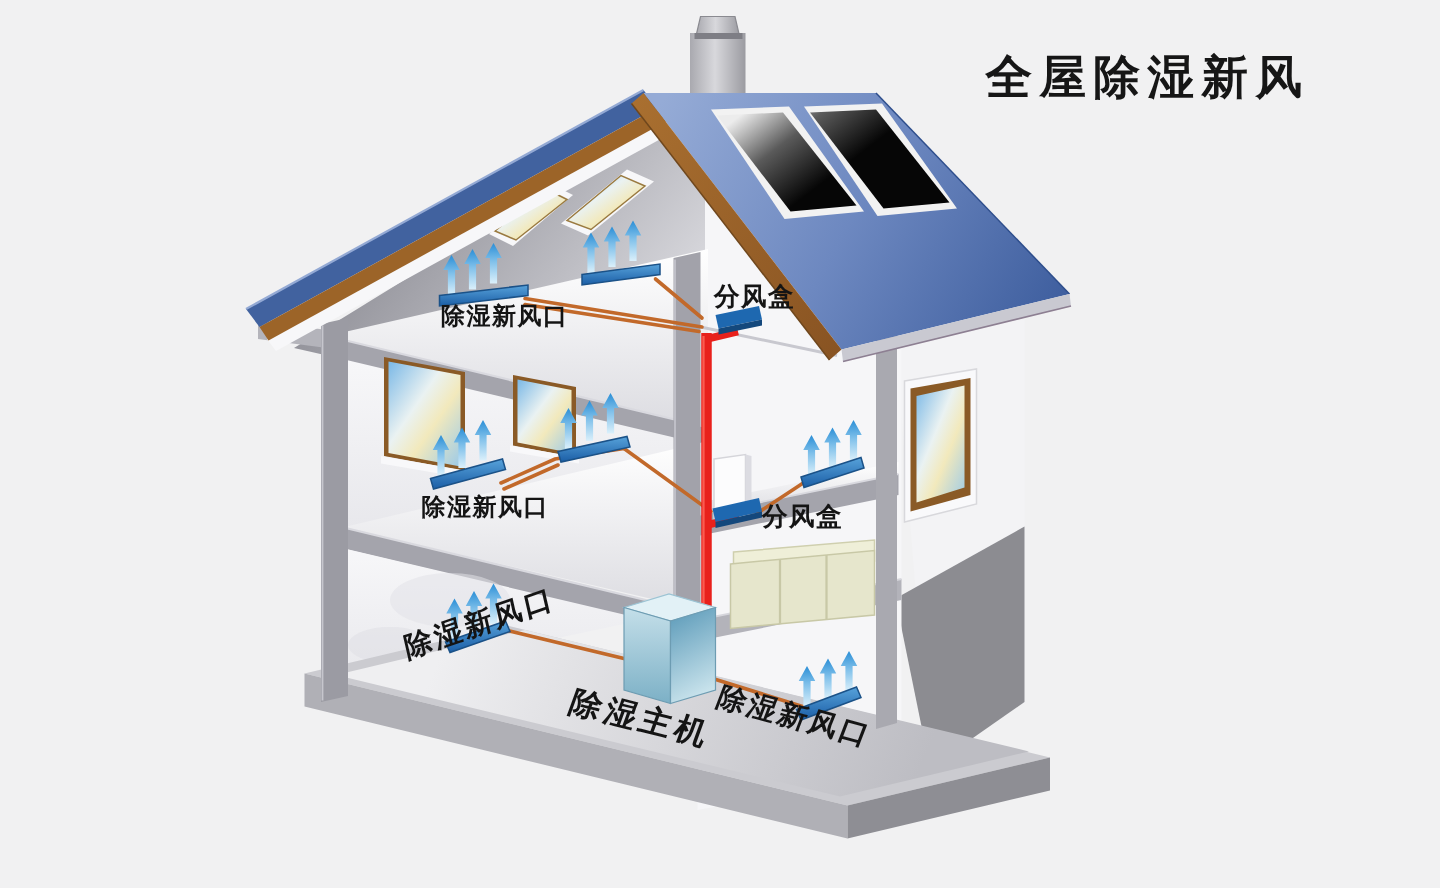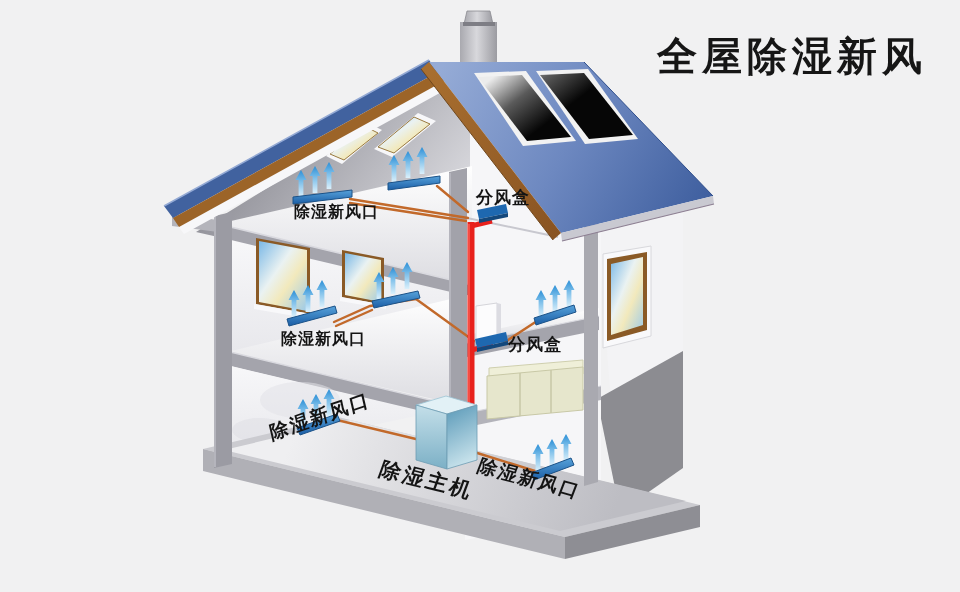--- a/index.html
+++ b/index.html
@@ -5,21 +5,21 @@
   html,body{margin:0;padding:0;background:#e6e6e8;}
   #stage{
     position:relative;width:960px;height:592px;overflow:hidden;
     background:#f1f1f2;font-family:"Liberation Sans",sans-serif;
   }
   #art{position:absolute;left:0;top:0;width:960px;height:592px;}
   .lbl{
     position:absolute;color:#141414;font-weight:bold;white-space:nowrap;
     -webkit-user-select:none;user-select:none;line-height:1;
   }
-  .lbl-title{left:657px;top:36px;font-size:40px;letter-spacing:5px;color:#161616;}
+  .lbl-title{left:657px;top:36px;font-size:31px;letter-spacing:5px;color:#161616;}
   .lbl-attic-vent{left:294px;top:204px;font-size:16px;letter-spacing:1px;}
   .lbl-dist-top{left:476px;top:189px;font-size:17px;letter-spacing:1px;}
   .lbl-mid-vent{left:281px;top:331px;font-size:16px;letter-spacing:1px;}
   .lbl-dist-mid{left:508px;top:336px;font-size:17px;letter-spacing:1px;}
   .lbl-ground-left{left:268px;top:424px;font-size:19px;letter-spacing:2px;
     transform:rotate(-19deg) skewX(-6deg);transform-origin:left top;}
   .lbl-main-unit{left:384px;top:458px;font-size:21px;letter-spacing:3px;
     transform:rotate(14deg) skewX(-6deg);transform-origin:left top;}
   .lbl-ground-right{left:482px;top:456px;font-size:19px;letter-spacing:2px;
     transform:rotate(15deg) skewX(-6deg);transform-origin:left top;}

